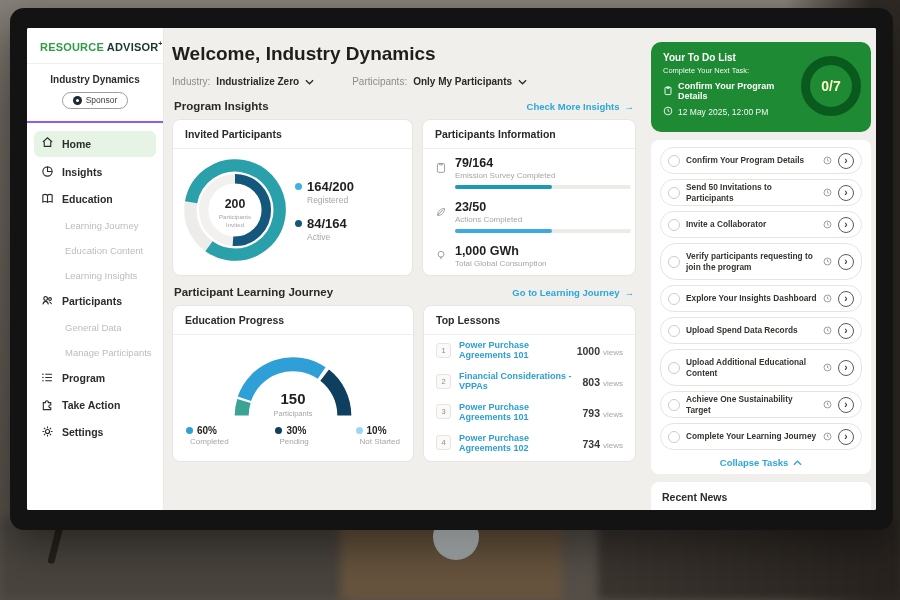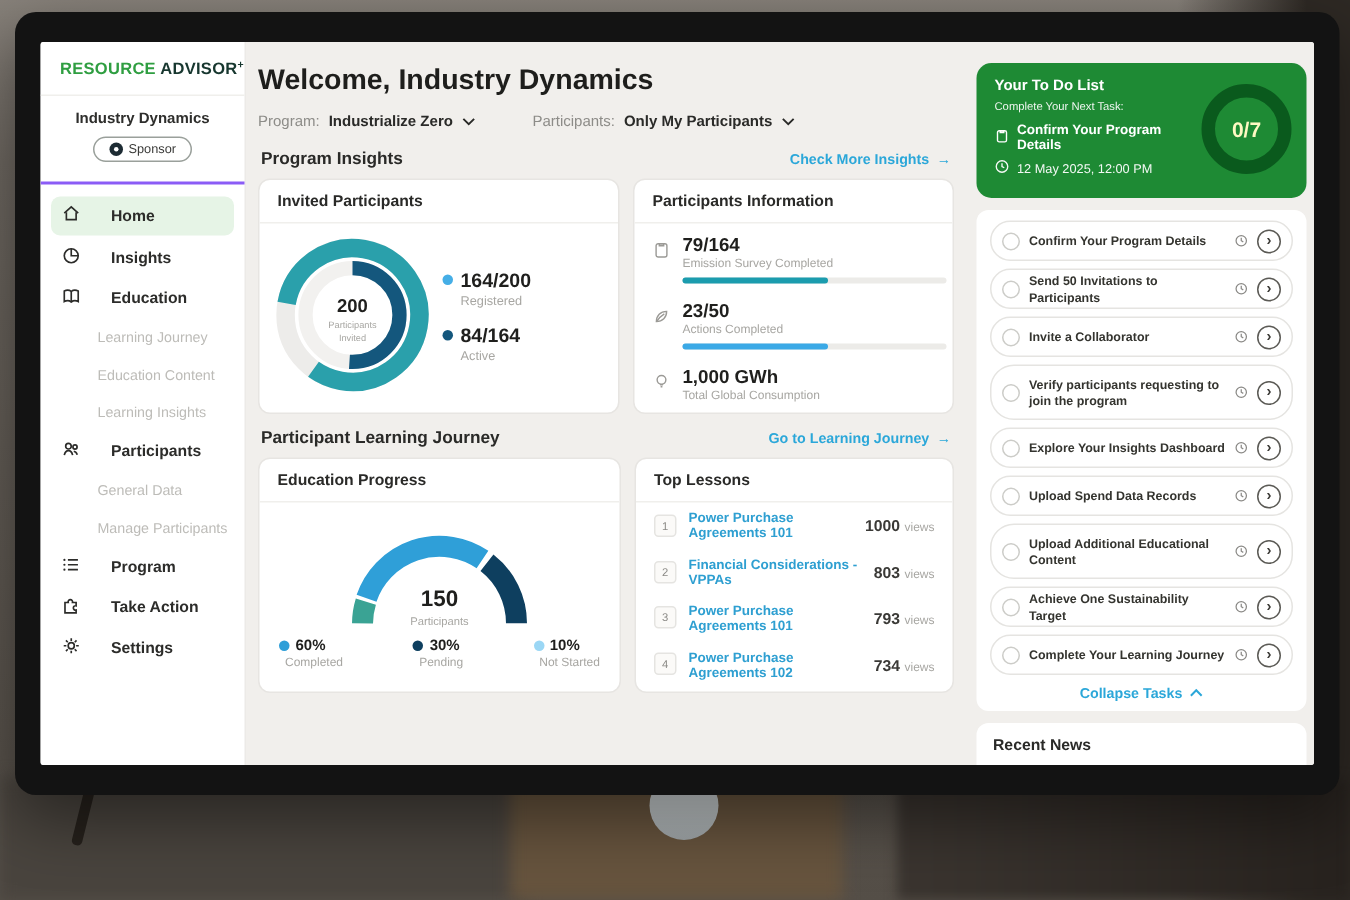--- a/index.html
+++ b/index.html
@@ -31,21 +31,21 @@
   .logo .g{color:#2f9e41}.logo .d{color:#17372f}
   .logo sup{font-size:7px;color:#17372f}
   .org{padding:10px 6px 12px;text-align:center;border-bottom:2px solid #8b5cf6;}
   .org-name{font-size:10px;font-weight:bold;color:#2e2e2c;margin-bottom:6px;}
   .badge{display:inline-flex;align-items:center;gap:4px;border:1px solid #9aa09b;
          border-radius:11px;padding:2.5px 10px;font-size:8.5px;color:#3a3a38;background:#fff;}
   .badge-dot{width:9px;height:9px;border-radius:50%;background:#1d2b33;position:relative;}
   .badge-dot::after{content:"";position:absolute;left:3px;top:3px;width:3px;height:3px;
          border-radius:50%;background:#fff;}
   .menu{margin-top:8px;}
-  .mi{display:flex;align-items:center;gap:20px;height:27px;padding:0 8px 0 14px;
+  .mi{display:flex;align-items:center;gap:8px;height:27px;padding:0 8px 0 14px;
       font-size:10.5px;font-weight:bold;color:#2c2c2a;}
   .mi.active{background:#e6f4e6;border-radius:6px;margin:0 7px 2px 7px;padding-left:7px;height:26px;}
   .mi svg{flex-shrink:0;}
   .sub{display:flex;align-items:center;height:25px;padding-left:38px;font-size:9.5px;
        color:#bdbcb8;font-weight:normal;}
 
   
   .main{flex:1;background:#f1efec;padding:13px 12px 0 8px;box-sizing:border-box;min-width:0;}
   .h1{font-size:19px;font-weight:bold;color:#1e1e1c;margin:2px 0 11px 0;}
   .filters{display:flex;gap:38px;font-size:10px;color:#8d8c88;align-items:center;margin-bottom:13px;}
@@ -204,21 +204,21 @@
         <span>Settings</span>
       </div>
     </div>
   </div>
 
   <div class="main">
     <div class="h1">Welcome, Industry Dynamics</div>
 
     <div class="filters">
       <div class="fgrp">
-        <span>Program:</span>
+        <span>Industry:</span>
         <span class="fval">Industrialize Zero</span>
         <span><svg width="9" height="6" viewBox="0 0 10 6" fill="none" stroke="#2a2a28" stroke-width="1.4">
                 <path d="M1 1l4 4 4-4"></path>
               </svg></span>
       </div>
       <div class="fgrp">
         <span>Participants:</span>
         <span class="fval">Only My Participants</span>
         <span><svg width="9" height="6" viewBox="0 0 10 6" fill="none" stroke="#2a2a28" stroke-width="1.4">
                 <path d="M1 1l4 4 4-4"></path>

